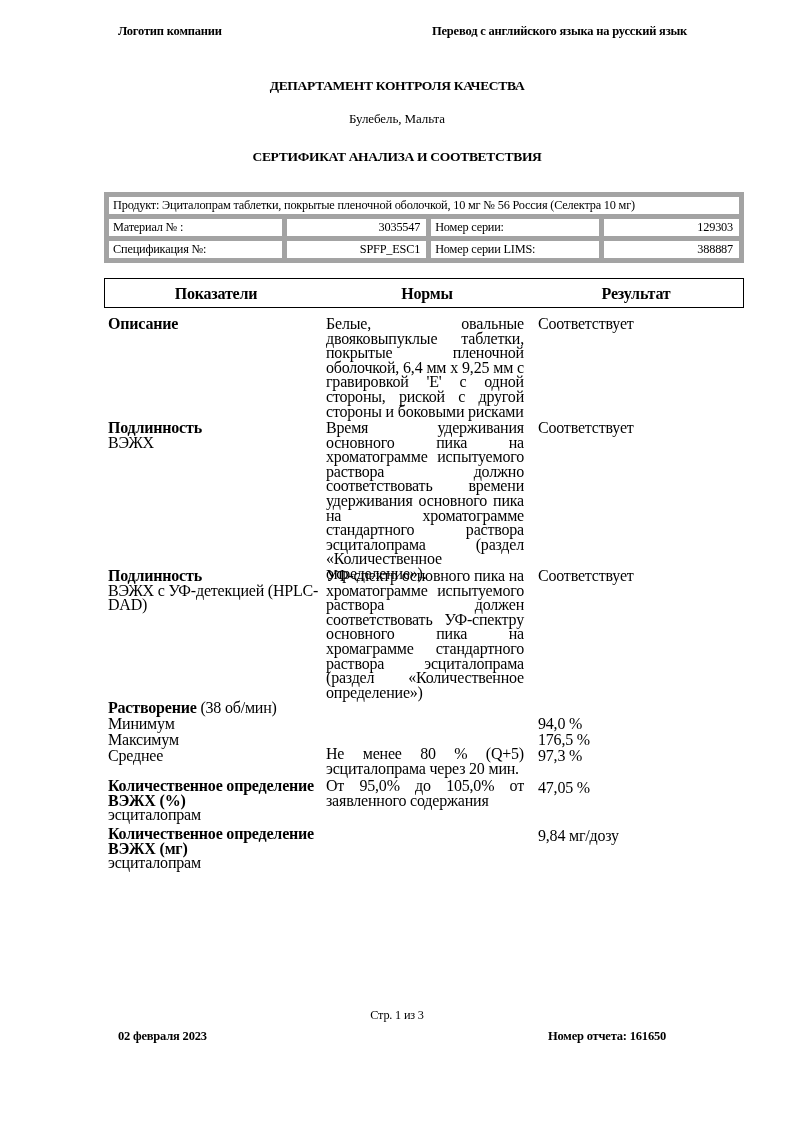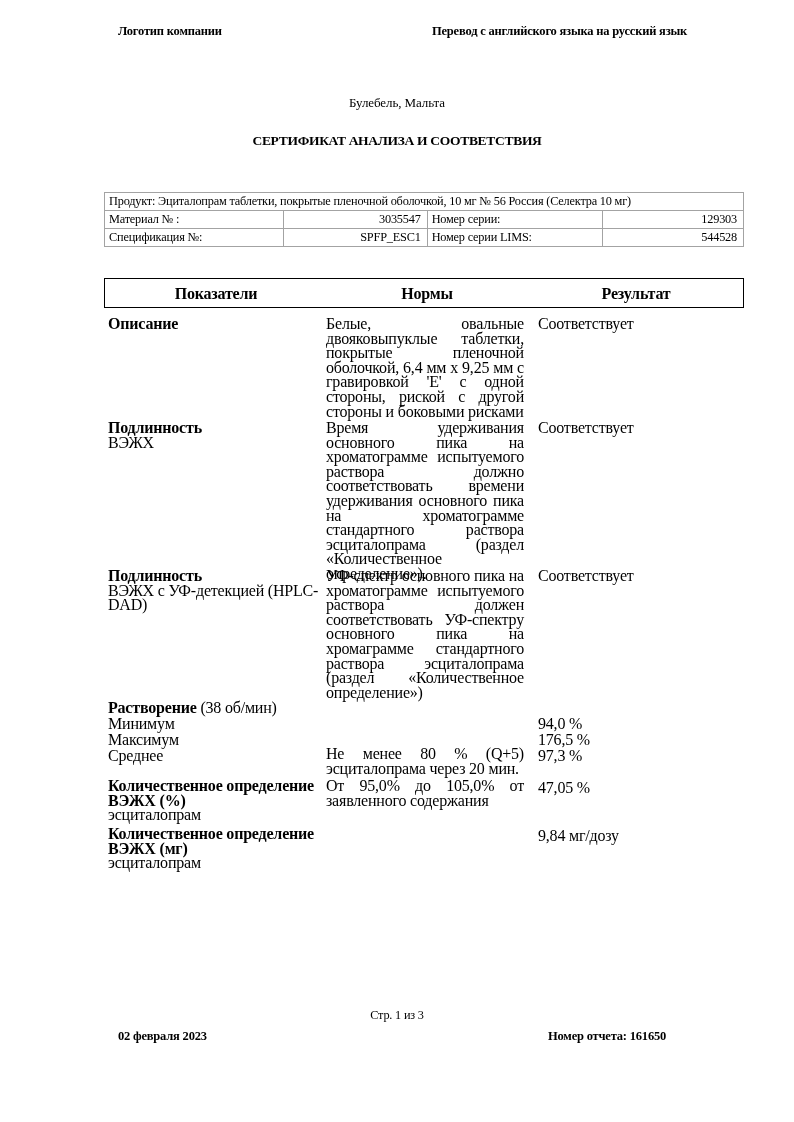--- a/index.html
+++ b/index.html
@@ -67,21 +67,21 @@
 
   .info-table {
     position: absolute;
     top: 192px;
     left: 104px;
     width: 640px;
     border-collapse: collapse;
     font-size: 12.3px;
   }
   .info-table td {
-    border: 1px solid #a3a3a3;
+    border: 5px solid #a3a3a3;
     padding: 1px 4px;
     height: 15px;
     vertical-align: middle;
     letter-spacing: -0.2px;
   }
   .info-table td.num {
     text-align: right;
     padding-right: 6px;
   }
 
@@ -174,20 +174,21 @@
 <body>
 
 <div class="page">
 
   <div class="hdr">
     <div class="logo">Логотип компании</div>
     <div class="translation">Перевод с английского языка на русский язык</div>
   </div>
 
   <div class="title-block">
+    <div class="dept">ДЕПАРТАМЕНТ КОНТРОЛЯ КАЧЕСТВА</div>
     <div class="city">Булебель, Мальта</div>
     <div class="cert">СЕРТИФИКАТ АНАЛИЗА И СООТВЕТСТВИЯ</div>
   </div>
 
   <table class="info-table">
     <tbody>
         <tr>
       <td colspan="4">
         <span>Продукт:</span>
         <span>Эциталопрам таблетки, покрытые пленочной оболочкой, 10 мг № 56 Россия (Селектра 10 мг)</span>
@@ -196,21 +197,21 @@
     <tr>
       <td style="width:180px">Материал № :</td>
       <td class="num" style="width:140px">3035547</td>
       <td style="width:180px">Номер серии:</td>
       <td class="num" style="width:140px">129303</td>
     </tr>
     <tr>
       <td>Спецификация №:</td>
       <td class="num">SPFP_ESC1</td>
       <td>Номер серии LIMS:</td>
-      <td class="num">544528</td>
+      <td class="num">388887</td>
     </tr>
   </tbody>
     </table>
 
   <div class="main-table">
     <div class="main-head">
       <div class="th th1">Показатели</div>
       <div class="th th2">Нормы</div>
       <div class="th th3">Результат</div>
     </div>

